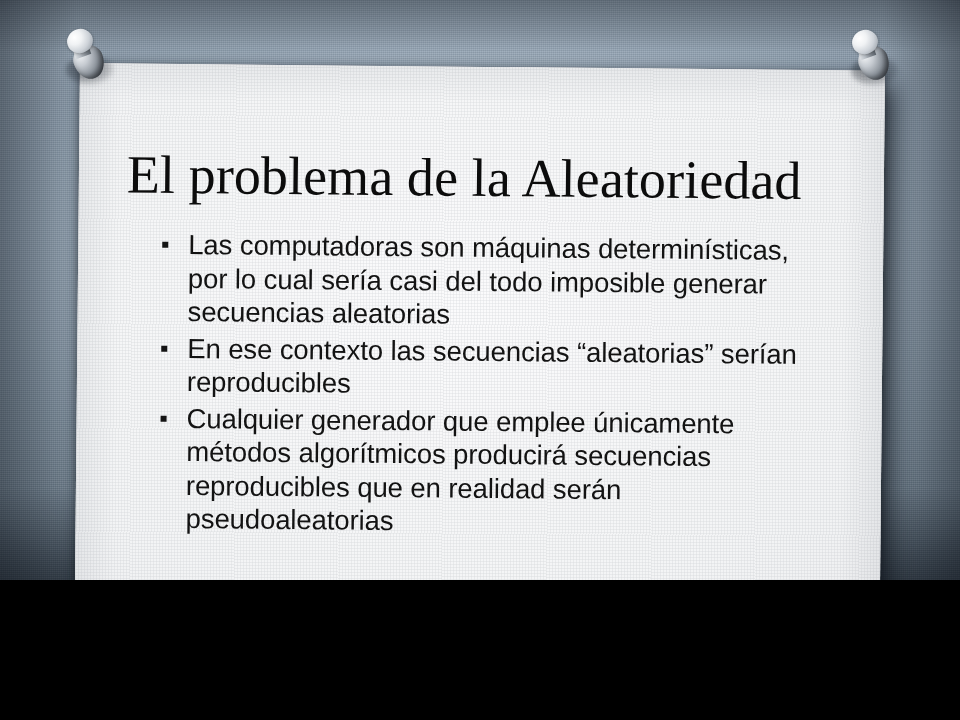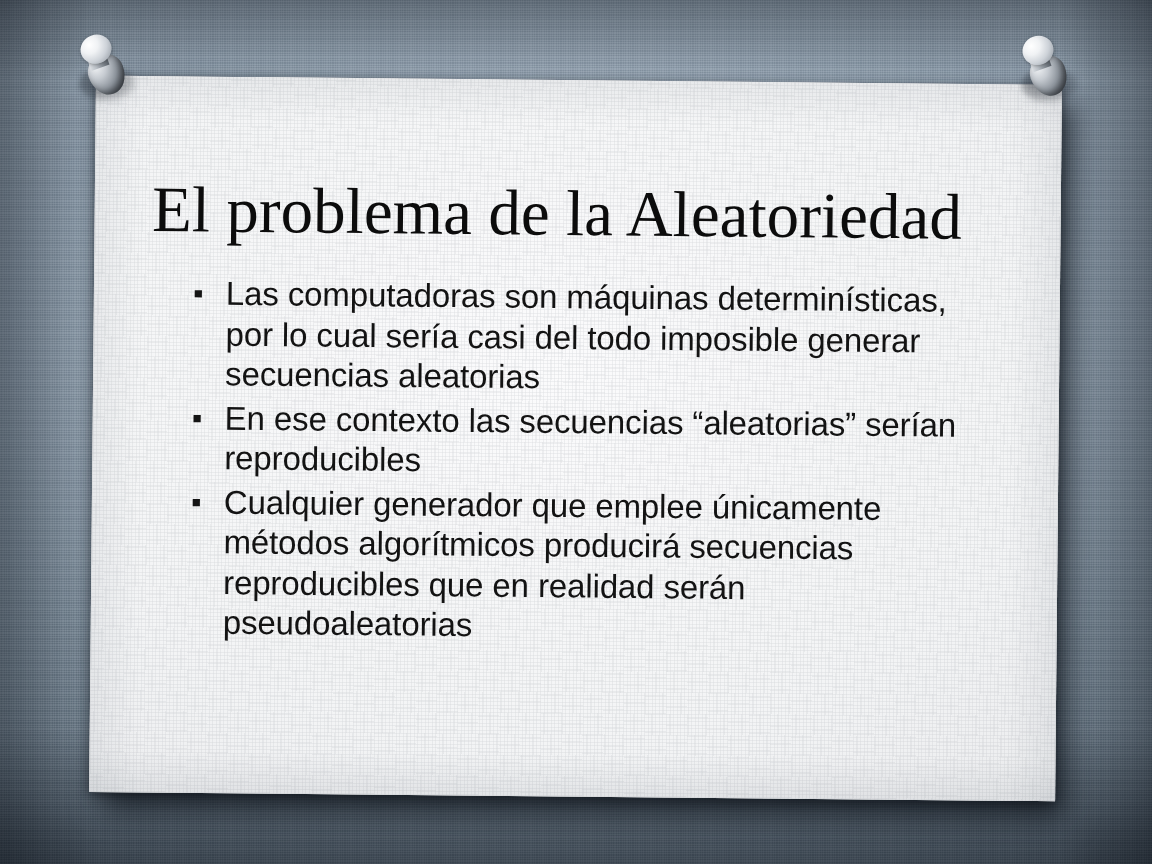--- a/index.html
+++ b/index.html
@@ -5,21 +5,21 @@
 <style>
   html, body {
     margin: 0;
     padding: 0;
     background: #000;
   }
 
   #slide {
     position: relative;
     width: 960px;
-    height: 720px;
+    height: 580px;
     overflow: hidden;
     font-family: "Liberation Sans", sans-serif;
     
     background-color: #fde047;
   }
 
   
   .bg-base {
     position: absolute;
     inset: 0;

